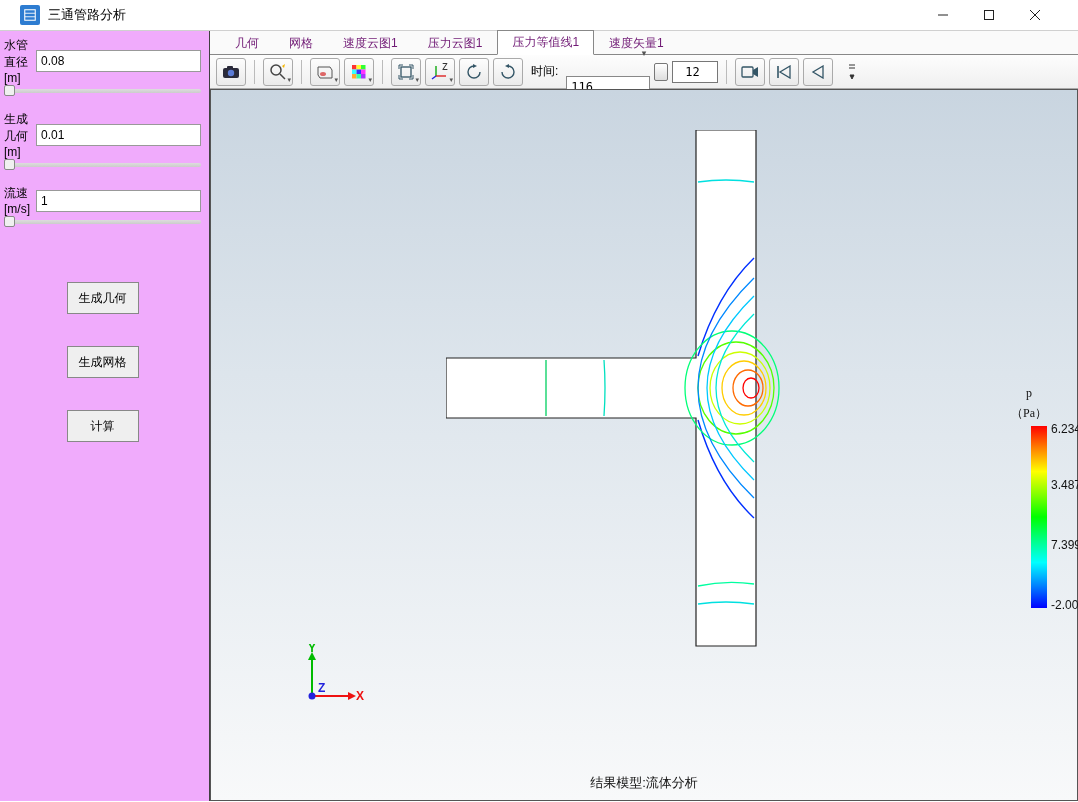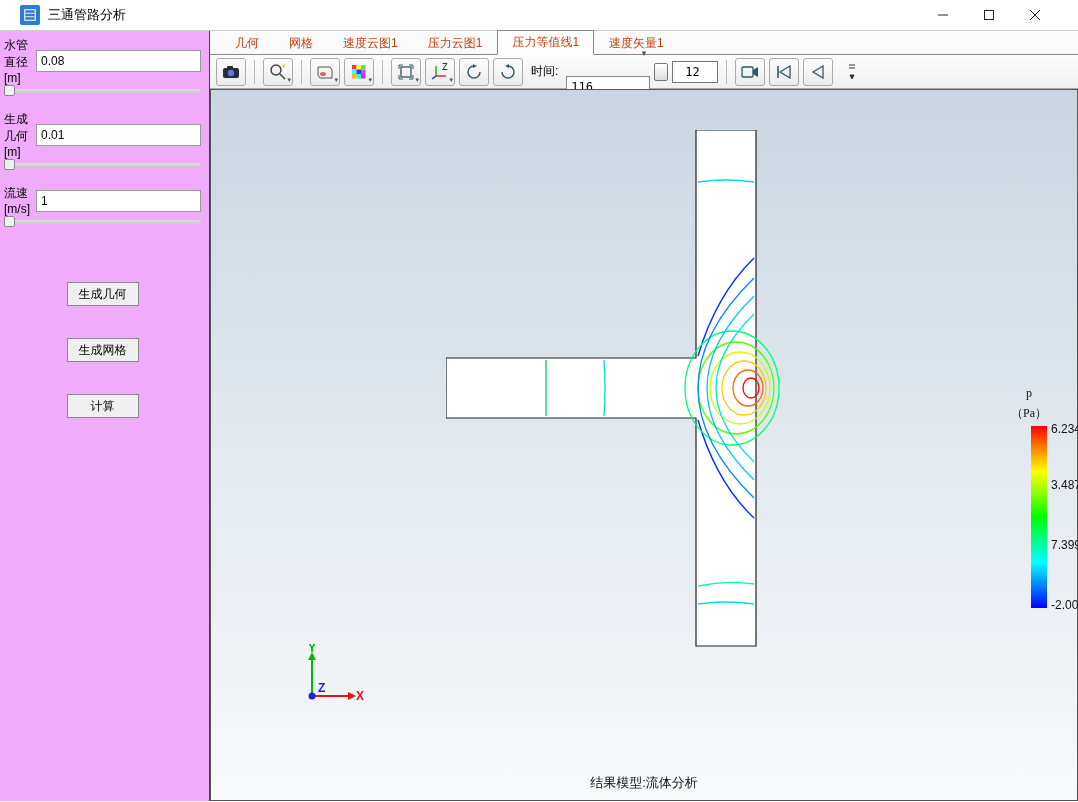--- a/index.html
+++ b/index.html
@@ -14,28 +14,28 @@
 .titlebar .winbtn { width: 46px; height: 30px; display: flex; align-items: center; justify-content: center; cursor: pointer; }
 
 
 .main { display: flex; height: 770px; }
 .left { width: 210px; background: #f0abfc; padding: 6px 8px 6px 4px; border-right: 1px solid #404040; }
 .fieldrow { display: flex; align-items: center; margin-bottom: 14px; }
 .fieldrow label { width: 66px; font-size: 12px; }
 .fieldrow input { flex: 1; height: 22px; border: 1px solid #999; padding: 2px 4px; font-family: Liberation Sans, sans-serif; font-size: 12px; background: #fff; }
 .slidertrack { height: 4px; background: linear-gradient(#ddd,#ccc); margin: -10px 0 18px 0; position: relative; border-radius: 2px; }
 .slidertrack .thumb { position: absolute; left: 0; top: -4px; width: 11px; height: 11px; background: #f0f0f0; border: 1px solid #888; border-radius: 2px; }
-.btn { display: block; margin: 12px auto 32px; width: 72px; height: 24px; border: 1px solid #888; background: #efefef; cursor: pointer; }
+.btn { display: block; margin: 12px auto 32px; width: 72px; height: 32px; border: 1px solid #888; background: #efefef; cursor: pointer; }
 
 
 .right { flex: 1; display: flex; flex-direction: column; background: #fafafa; }
 
 
 .tabs { display: flex; border-bottom: 1px solid #888; height: 24px; align-items: flex-end; padding-left: 10px; background: #fafafa; }
-.tab { padding: 3px 14px; font-size: 12px; color: #c2410c; cursor: pointer; border: 1px solid transparent; border-bottom: none; position: relative; bottom: -1px; }
+.tab { padding: 3px 14px; font-size: 12px; color: #701a75; cursor: pointer; border: 1px solid transparent; border-bottom: none; position: relative; bottom: -1px; }
 .tab.active { background: #fff; border-color: #888; border-bottom: 1px solid #fff; }
 
 
 .toolbar { height: 34px; border-bottom: 1px solid #aaa; display: flex; align-items: center; padding: 2px 6px; gap: 4px; background: linear-gradient(#fdfdfd,#f0f0f0); }
 .tbtn { width: 30px; height: 28px; border: 1px solid #aaa; background: linear-gradient(#fdfdfd,#eaeaea); border-radius: 3px; display: flex; align-items: center; justify-content: center; cursor: pointer; position: relative; }
 .tbtn.noborder { border: none; background: none; }
 .tbtn .dd { position: absolute; right: 1px; bottom: 1px; font-size: 7px; color: #555; }
 .tsep { width: 1px; height: 24px; background: #bbb; margin: 0 4px; }
 .tlabel { font-size: 12px; margin: 0 4px; }
 .tcombo { height: 22px; border: 1px solid #888; background: #fff; font-size: 12px; padding: 1px 20px 1px 4px; appearance: none; position: relative; font-family: monospace; }

